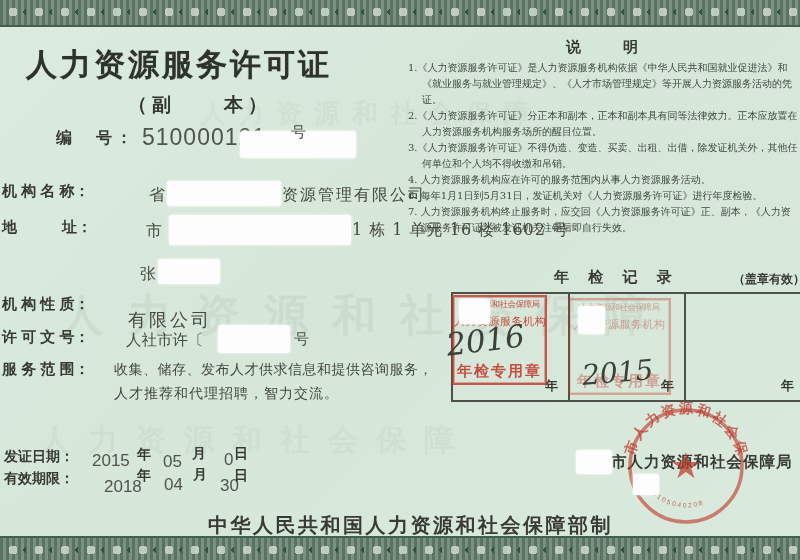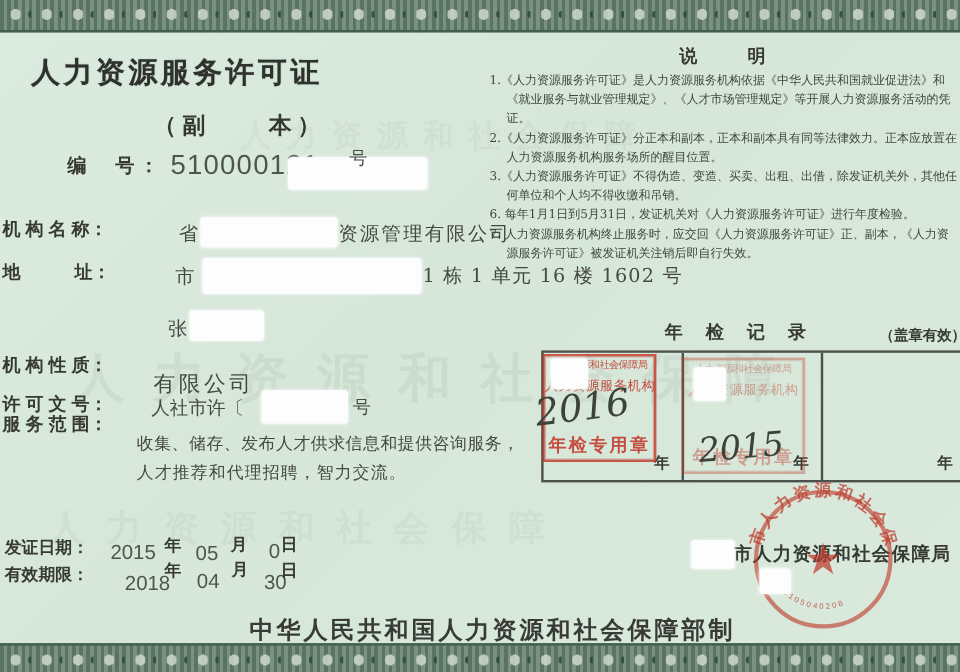--- a/index.html
+++ b/index.html
@@ -20,21 +20,21 @@
   .band.top{top:0;height:25px;border-bottom:2px solid #41604d;}
   .band.bottom{top:536px;height:24px;border-top:2px solid #41604d;}
   .watermark{
     position:absolute;white-space:nowrap;font-weight:bold;z-index:2;
     color:rgba(110,140,118,0.10);font-family:"DejaVu Serif",serif;
   }
   .lbl{font-weight:bold;color:#363a33;white-space:nowrap;z-index:3;position:absolute;}
   .val{font-family:"DejaVu Serif",serif;color:#45493f;white-space:nowrap;z-index:3;position:absolute;}
   .num{font-family:"Liberation Sans",sans-serif;color:#4f544e;white-space:nowrap;z-index:3;position:absolute;}
   .title{
-    position:absolute;left:26px;top:44px;font-size:24px;font-weight:bold;
+    position:absolute;left:26px;top:44px;font-size:31px;font-weight:bold;
     letter-spacing:3px;color:#2e322c;z-index:3;text-shadow:0 0 1px rgba(46,50,44,0.4);
   }
   .subtitle{position:absolute;left:128px;top:92px;font-size:19px;font-weight:bold;letter-spacing:5px;color:#33372f;z-index:3;}
   .notes{
     position:absolute;left:408px;top:60px;width:390px;z-index:3;
     font-family:"DejaVu Serif",serif;font-size:10px;line-height:16px;color:#3f463f;
   }
   .notes div{padding-left:14px;text-indent:-14px;}
   .patch{position:absolute;background:#fdfdfd;border-radius:3px;box-shadow:0 0 3px rgba(255,255,255,0.95);z-index:5;}
   .yc-table{position:absolute;left:451px;top:292px;width:347px;height:106px;border:2px solid #4d514b;z-index:2;}
@@ -93,21 +93,21 @@
   <div class="patch" style="left:158px;top:259px;width:62px;height:25px;"></div>
 
   <div class="lbl" style="left:2px;top:295px;font-size:15px;">机 构 性 质：</div>
   <div class="val" style="left:114px;top:308px;font-size:18px;letter-spacing:3px;margin-left:14px;">有限公司</div>
 
   <div class="lbl" style="left:2px;top:328px;font-size:15px;">许 可 文 号：</div>
   <div class="val" style="left:126px;top:330px;font-size:15.5px;">人社市许〔</div>
   <div class="patch" style="left:218px;top:325px;width:72px;height:28px;"></div>
   <div class="val" style="left:294px;top:330px;font-size:15px;">号</div>
 
-  <div class="lbl" style="left:2px;top:344px;font-size:15px;">服 务 范 围：</div>
+  <div class="lbl" style="left:2px;top:360px;font-size:15px;">服 务 范 围：</div>
   <div class="val" style="left:114px;top:361px;font-size:14px;letter-spacing:0.5px;">收集、储存、发布人才供求信息和提供咨询服务，</div>
   <div class="val" style="left:114px;top:385px;font-size:14px;letter-spacing:1px;">人才推荐和代理招聘，智力交流。</div>
 
   <div class="lbl" style="left:4px;top:448px;font-size:14px;">发证日期：</div>
   <div class="num" style="left:92px;top:451px;font-size:17px;">2015</div>
   <div class="lbl" style="left:137px;top:446px;font-size:14px;">年</div>
   <div class="num" style="left:163px;top:452px;font-size:17px;">05</div>
   <div class="lbl" style="left:192px;top:445px;font-size:14px;">月</div>
   <div class="num" style="left:224px;top:450px;font-size:17px;">0</div>
   <div class="lbl" style="left:234px;top:445px;font-size:14px;">日</div>
@@ -120,20 +120,21 @@
   <div class="num" style="left:220px;top:476px;font-size:17px;">30</div>
   <div class="lbl" style="left:234px;top:467px;font-size:14px;">日</div>
 
   <div class="footer">中华人民共和国人力资源和社会保障部制</div>
 
   <div class="lbl" style="left:410px;top:38px;width:388px;text-align:center;font-size:15px;letter-spacing:4px;font-family:'DejaVu Serif',serif;">说　　明</div>
   <div class="notes">
     <div>1.《人力资源服务许可证》是人力资源服务机构依据《中华人民共和国就业促进法》和《就业服务与就业管理规定》、《人才市场管理规定》等开展人力资源服务活动的凭证。</div>
     <div>2.《人力资源服务许可证》分正本和副本，正本和副本具有同等法律效力。正本应放置在人力资源服务机构服务场所的醒目位置。</div>
     <div>3.《人力资源服务许可证》不得伪造、变造、买卖、出租、出借，除发证机关外，其他任何单位和个人均不得收缴和吊销。</div>
+    <div>4. 人力资源服务机构应在许可的服务范围内从事人力资源服务活动。</div>
     <div>6. 每年1月1日到5月31日，发证机关对《人力资源服务许可证》进行年度检验。</div>
     <div>7. 人力资源服务机构终止服务时，应交回《人力资源服务许可证》正、副本，《人力资源服务许可证》被发证机关注销后即自行失效。</div>
   </div>
 
   <div class="lbl" style="left:554px;top:268px;font-size:15px;letter-spacing:7px;font-family:'DejaVu Serif',serif;">年 检 记 录</div>
   <div class="lbl" style="left:733px;top:271px;font-size:12px;">（盖章有效）</div>
 
   <div class="yc-table">
     <div class="yc-div" style="left:115px;"></div>
     <div class="yc-div" style="left:231px;"></div>

